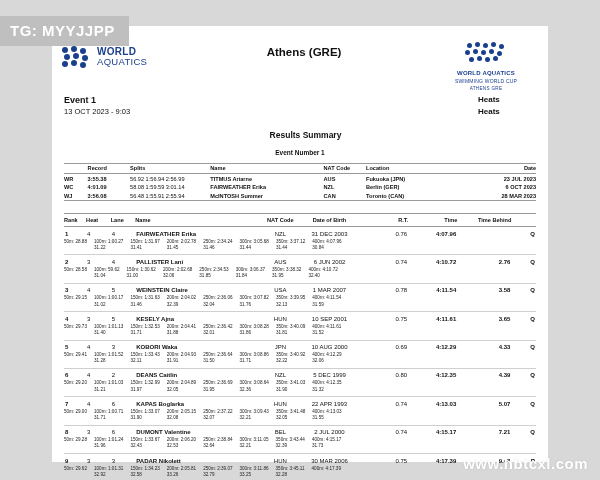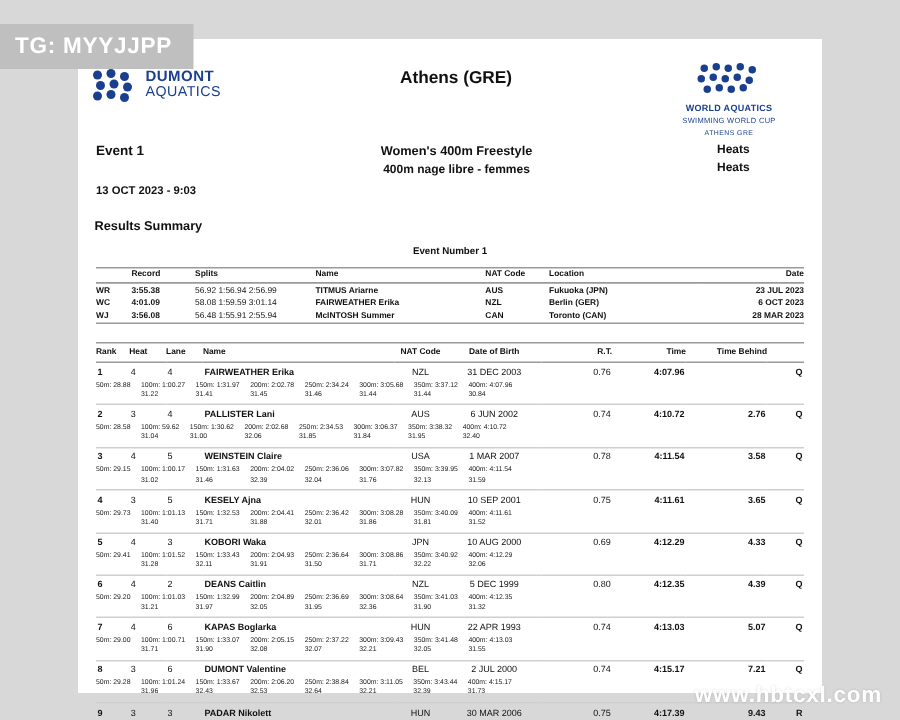--- a/index.html
+++ b/index.html
@@ -43,28 +43,28 @@
   .title-block .t3{font-size:10px;font-weight:bold;color:#111;margin-top:3px;}
   .logo-right{width:104px;text-align:center;padding-top:2px;}
   .lr-badge{width:50px;height:26px;margin:0 auto 2px;position:relative;}
   .lr-badge i{position:absolute;background:#1a3f8f;border-radius:50%;}
   .lr-t1{font-size:6px;font-weight:bold;color:#1a3f8f;letter-spacing:.2px;line-height:1.25;}
   .lr-t2{font-size:5px;color:#1a3f8f;letter-spacing:.2px;line-height:1.3;}
   .lr-t3{font-size:4.6px;color:#1a3f8f;letter-spacing:.3px;margin-top:2px;}
   
   .eventline{display:flex;justify-content:space-between;align-items:flex-start;padding:2px 12px 0 12px;}
   .ev-l .e1{font-size:9px;font-weight:bold;color:#111;}
-  .ev-l .e2{font-size:7.5px;font-weight:bold;color:#111;margin-top:17px;}
+  .ev-l .e2{font-size:7.5px;font-weight:normal;color:#111;margin-top:2px;}
   .ev-c{text-align:center;flex:1;}
   .ev-c .c1{font-size:8.5px;font-weight:bold;color:#111;}
   .ev-c .c2{font-size:8px;font-weight:bold;color:#111;margin-top:3px;}
   .ev-r{width:58px;}
   .ev-r .r1{font-size:8px;font-weight:bold;color:#111;}
   .ev-r .r2{font-size:8px;font-weight:bold;color:#111;margin-top:3px;}
-  .results-summary{text-align:left;font-size:8.5px;font-weight:bold;color:#111;margin-top:14px;margin-left:11px;}
+  .results-summary{text-align:center;font-size:8.5px;font-weight:bold;color:#111;margin-top:14px;margin-left:11px;}
   .event-number{text-align:center;font-size:6.5px;font-weight:bold;color:#111;margin-top:9px;}
   
   .records{margin:7px 12px 0 12px;border-top:1px solid #9a9a9a;border-bottom:1px solid #9a9a9a;}
   table{border-collapse:collapse;width:100%;}
   .records td,.records th{font-size:5.6px;color:#111;padding:1.3px 0;text-align:left;vertical-align:top;}
   .records thead th{font-weight:bold;border-bottom:1px solid #9a9a9a;padding-bottom:2px;}
   .records .c-code{width:5%;font-weight:bold;}
   .records .c-rec{width:9%;}
   .records .c-spl{width:17%;}
   .records .c-name{width:24%;}
@@ -119,21 +119,21 @@
         <i style="left:9px;top:0px;width:6px;height:6px;"></i>
         <i style="left:18px;top:2px;width:6px;height:6px;"></i>
         <i style="left:2px;top:8px;width:6px;height:6px;"></i>
         <i style="left:11px;top:7px;width:6px;height:6px;"></i>
         <i style="left:20px;top:9px;width:6px;height:6px;"></i>
         <i style="left:0px;top:15px;width:6px;height:6px;"></i>
         <i style="left:9px;top:14px;width:6px;height:6px;"></i>
         <i style="left:18px;top:16px;width:6px;height:6px;"></i>
       </div>
       <div class="logo-text">
-        <b>DUMONT</b>
+        <b>WORLD</b>
         <span>AQUATICS</span>
       </div>
     </div>
 
     <div class="title-block">
       <div class="t2">Athens (GRE)</div>
     </div>
 
     <div class="logo-right">
       <div class="lr-badge">
@@ -155,24 +155,20 @@
       <div class="lr-t1">WORLD AQUATICS</div>
       <div class="lr-t2">SWIMMING WORLD CUP</div>
       <div class="lr-t3">ATHENS GRE</div>
     </div>
   </div>
 
   <div class="eventline">
     <div class="ev-l">
       <div class="e1">Event 1</div>
       <div class="e2">13 OCT 2023 - 9:03</div>
-    </div>
-    <div class="ev-c">
-      <div class="c1">Women's 400m Freestyle</div>
-      <div class="c2">400m nage libre - femmes</div>
     </div>
     <div class="ev-r">
       <div class="r1">Heats</div>
       <div class="r2">Heats</div>
     </div>
   </div>
 
   <div class="results-summary">Results Summary</div>
   <div class="event-number">Event Number 1</div>
 

